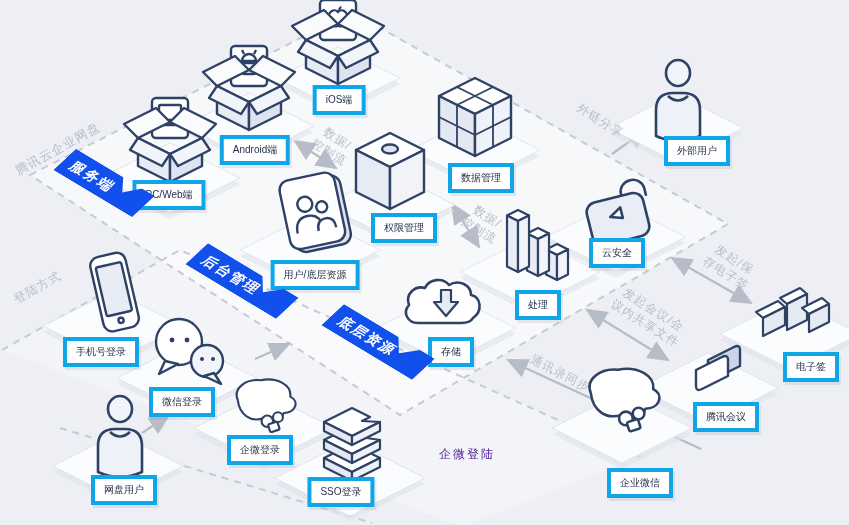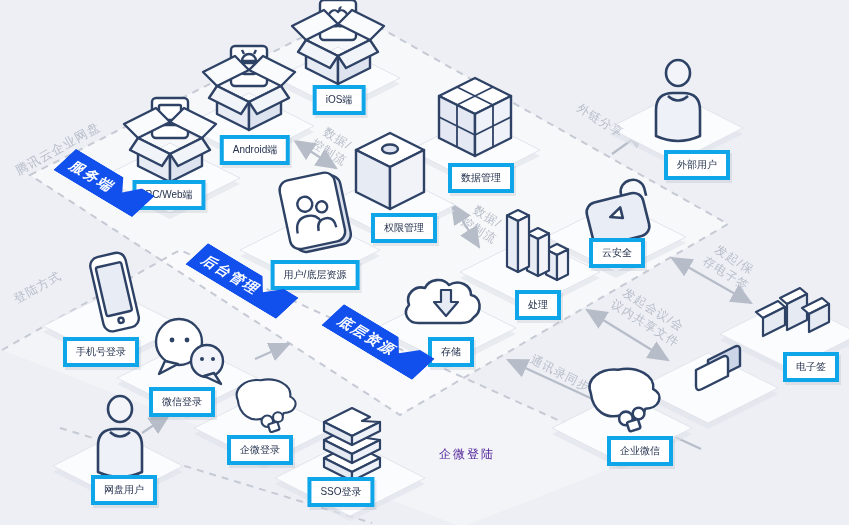--- a/index.html
+++ b/index.html
@@ -353,23 +353,24 @@
   <div class="lbl" style="left:404px;top:213px">权限管理</div>
   <div class="lbl" style="left:315px;top:260px">用户/底层资源</div>
   <div class="lbl" style="left:617px;top:238px">云安全</div>
   <div class="lbl" style="left:538px;top:290px">处理</div>
   <div class="lbl" style="left:451px;top:337px">存储</div>
   <div class="lbl" style="left:182px;top:387px">微信登录</div>
   <div class="lbl" style="left:101px;top:337px">手机号登录</div>
   <div class="lbl" style="left:260px;top:435px">企微登录</div>
   <div class="lbl" style="left:124px;top:475px">网盘用户</div>
   <div class="lbl" style="left:341px;top:477px">SSO登录</div>
-  <div class="lbl" style="left:697px;top:150px">外部用户</div>
+  <div class="lbl" style="left:697px;top:136px">外部用户</div>
   <div class="lbl" style="left:811px;top:352px">电子签</div>
-  <div class="lbl" style="left:640px;top:436px">企业微信</div>
+  <div class="lbl" style="left:726px;top:402px">腾讯会议</div>
+  <div class="lbl" style="left:640px;top:468px">企业微信</div>
 
   <div class="flag" style="left:104px;top:183px;width:92px">
       <span>服务端</span>
     </div>
   <div class="flag" style="left:242px;top:281px;width:106px">
       <span>后台管理</span>
     </div>
   <div class="flag" style="left:378px;top:342px;width:106px">
       <span>底层资源</span>
     </div>

